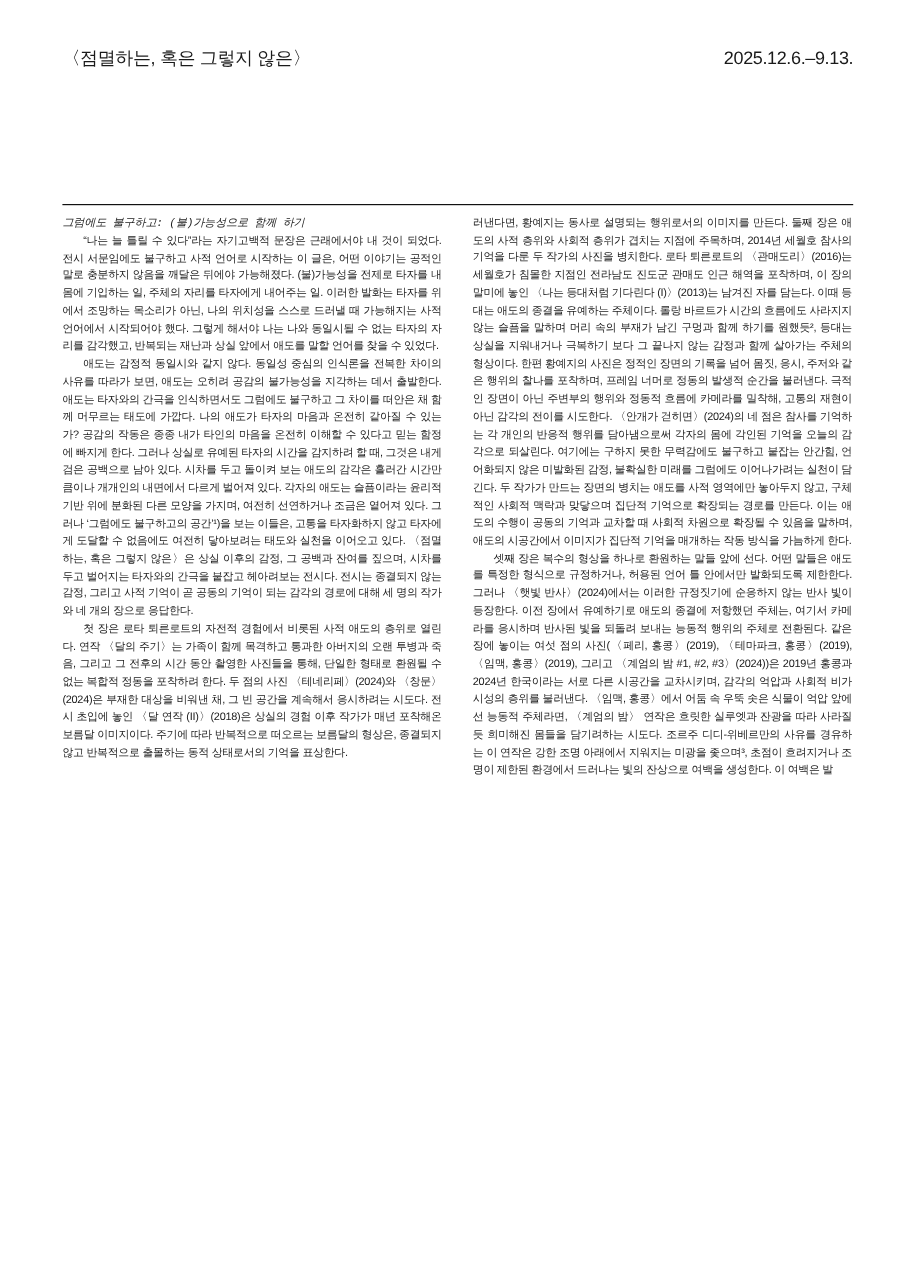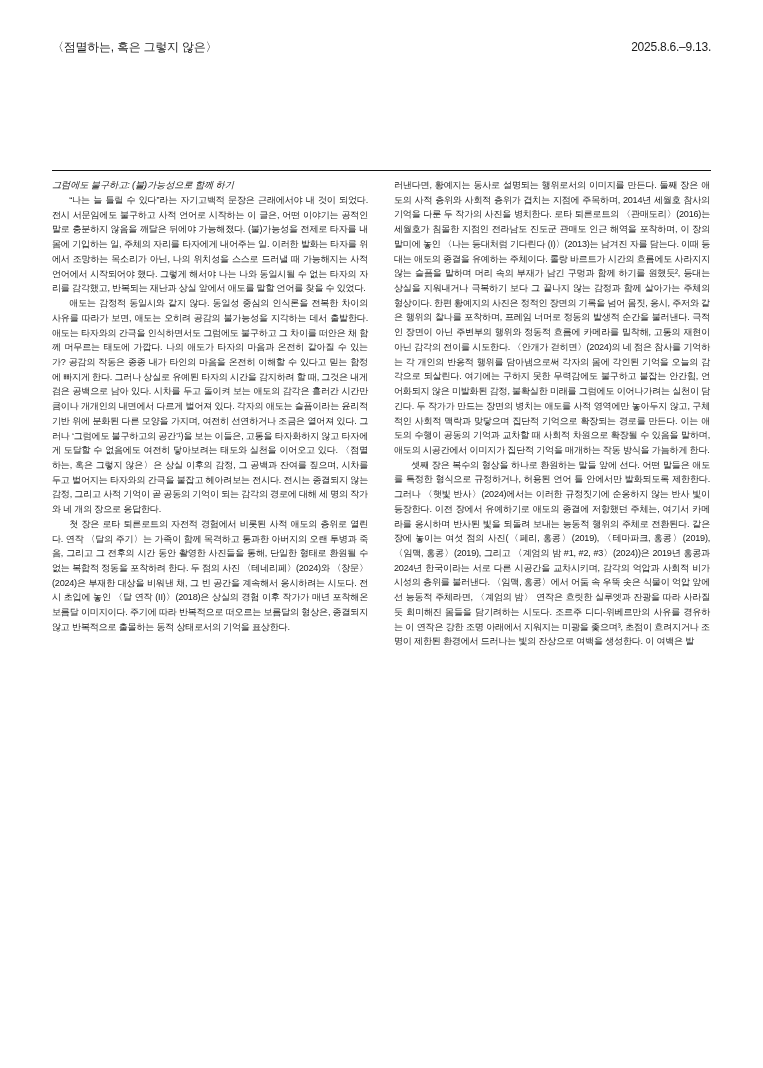--- a/index.html
+++ b/index.html
@@ -22,21 +22,21 @@
     position: relative;
     box-sizing: border-box;
     padding: 38px 52px 20px 52px;
   }
 
   
   .header {
     display: flex;
     align-items: flex-start;
     justify-content: space-between;
-    font-size: 12px;
+    font-size: 15px;
     line-height: 1.5;
     letter-spacing: -0.02em;
   }
   .header-left {
     display: flex;
     align-items: flex-start;
     gap: 22px;
   }
   .exhibition-title {
     white-space: nowrap;
@@ -83,35 +83,36 @@
     text-justify: inter-character;
   }
   .col p {
     margin: 0;
   }
   .essay-title {
     font-style: italic;
     margin: 0 0 13px 0;
     font-size: 9.3px;
     letter-spacing: -0.02em;
+    font-family: Liberation Mono, monospace;
   }
   .indent {
     text-indent: 1.9em;
   }
 </style>
 </head>
 <body>
 
 <div class="page">
 
   <div class="header">
     <div class="header-left">
       <div class="exhibition-title">〈점멸하는, 혹은 그렇지 않은〉</div>
     </div>
-    <div class="header-date">2025.8.6.–9.13.</div>
+    <div class="header-date">2025.12.6.–9.13.</div>
   </div>
 
   <div class="top-rule"></div>
 
   <div class="body-wrap">
 
     <div class="col">
       <p class="essay-title">그럼에도 불구하고: (불)가능성으로 함께 하기</p>
       <p class="indent">“나는 늘 틀릴 수 있다”라는 자기고백적 문장은 근래에서야 내 것이 되었다. 전시 서문임에도 불구하고 사적 언어로 시작하는 이 글은, 어떤 이야기는 공적인 말로 충분하지 않음을 깨달은 뒤에야 가능해졌다. (불)가능성을 전제로 타자를 내 몸에 기입하는 일, 주체의 자리를 타자에게 내어주는 일. 이러한 발화는 타자를 위에서 조망하는 목소리가 아닌, 나의 위치성을 스스로 드러낼 때 가능해지는 사적 언어에서 시작되어야 했다. 그렇게 해서야 나는 나와 동일시될 수 없는 타자의 자리를 감각했고, 반복되는 재난과 상실 앞에서 애도를 말할 언어를 찾을 수 있었다.</p>
       <p class="indent">애도는 감정적 동일시와 같지 않다. 동일성 중심의 인식론을 전복한 차이의 사유를 따라가 보면, 애도는 오히려 공감의 불가능성을 지각하는 데서 출발한다. 애도는 타자와의 간극을 인식하면서도 그럼에도 불구하고 그 차이를 떠안은 채 함께 머무르는 태도에 가깝다. 나의 애도가 타자의 마음과 온전히 같아질 수 있는가? 공감의 작동은 종종 내가 타인의 마음을 온전히 이해할 수 있다고 믿는 함정에 빠지게 한다. 그러나 상실로 유예된 타자의 시간을 감지하려 할 때, 그것은 내게 검은 공백으로 남아 있다. 시차를 두고 돌이켜 보는 애도의 감각은 흘러간 시간만큼이나 개개인의 내면에서 다르게 벌어져 있다. 각자의 애도는 슬픔이라는 윤리적 기반 위에 분화된 다른 모양을 가지며, 여전히 선연하거나 조금은 옅어져 있다. 그러나 ‘그럼에도 불구하고의 공간’¹)을 보는 이들은, 고통을 타자화하지 않고 타자에게 도달할 수 없음에도 여전히 닿아보려는 태도와 실천을 이어오고 있다. 〈점멸하는, 혹은 그렇지 않은〉은 상실 이후의 감정, 그 공백과 잔여를 짚으며, 시차를 두고 벌어지는 타자와의 간극을 붙잡고 헤아려보는 전시다. 전시는 종결되지 않는 감정, 그리고 사적 기억이 곧 공동의 기억이 되는 감각의 경로에 대해 세 명의 작가와 네 개의 장으로 응답한다.</p>

